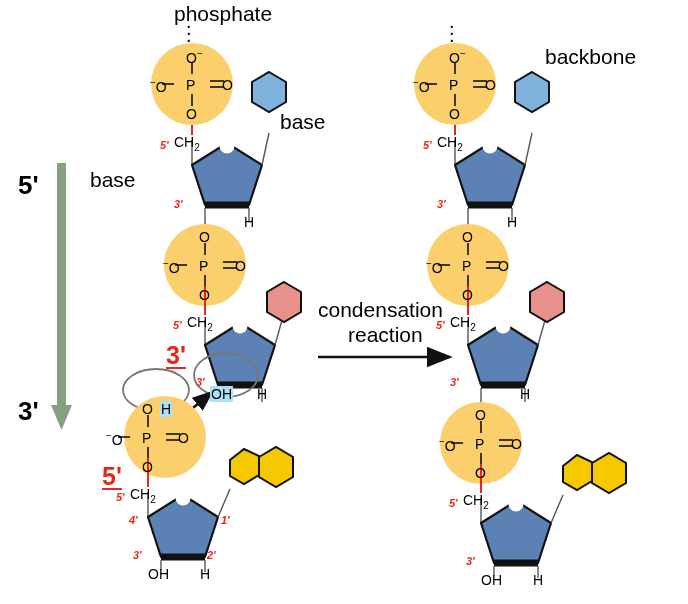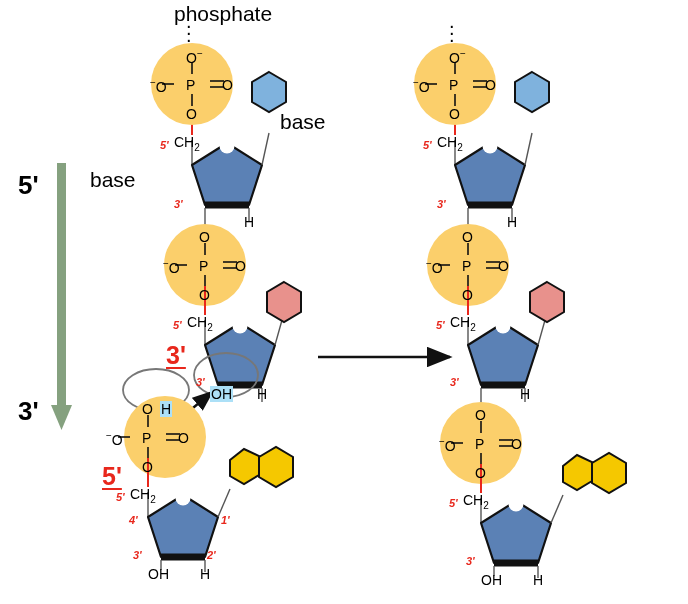--- a/index.html
+++ b/index.html
@@ -152,21 +152,24 @@
     <polygon points="563,466 577,455 594,463 592,481 577,490 563,482" fill="#f5c800" stroke="#111" stroke-width="2"></polygon>
     <polygon points="592,463 609,453 626,463 626,483 609,493 592,483" fill="#f5c800" stroke="#111" stroke-width="2"></polygon>
     <line x1="494" y1="566" x2="494" y2="576" stroke="#555" stroke-width="1.4"></line>
     <line x1="538" y1="566" x2="538" y2="578" stroke="#555" stroke-width="1.4"></line>
   </g>
 </svg>
 
 <div class="lbl lbl-big" style="left:174px;top:2px;text-align:right;">phosphate</div>
 <div class="lbl lbl-big" style="left:90px;top:168px;">base</div>
 <div class="lbl lbl-big" style="left:280px;top:110px;">base</div>
-
+<div class="lbl lbl-big" style="left:545px;top:45px;">backbone</div>
+
+<div class="lbl lbl-big" style="left:318px;top:298px;">condensation</div>
+<div class="lbl lbl-big" style="left:348px;top:323px;">reaction</div>
 
 <div class="lbl lbl-dir" style="left:18px;top:170px;">5'</div>
 <div class="lbl lbl-dir" style="left:18px;top:396px;">3'</div>
 
 <div class="lbl lbl-redbig" style="left:166px;top:341px;">3'</div>
 <div class="lbl lbl-redbig" style="left:102px;top:462px;">5'</div>
 
 <div class="lbl" style="left:186px;top:18px;font-size:20px;letter-spacing:0;line-height:7px;">
   <div>.</div>
       <div>.</div>

